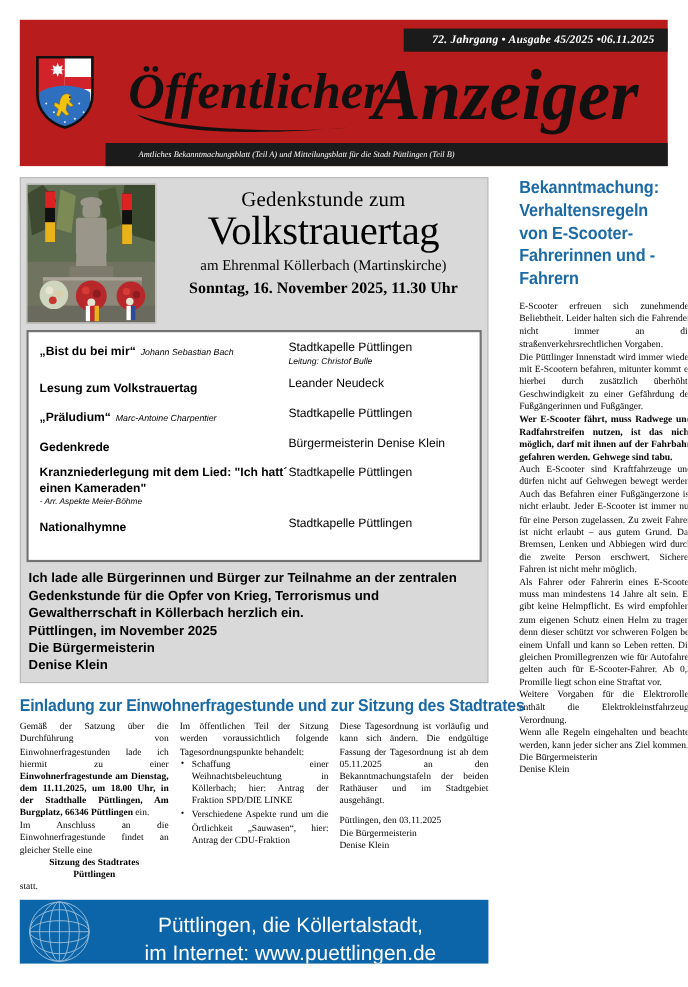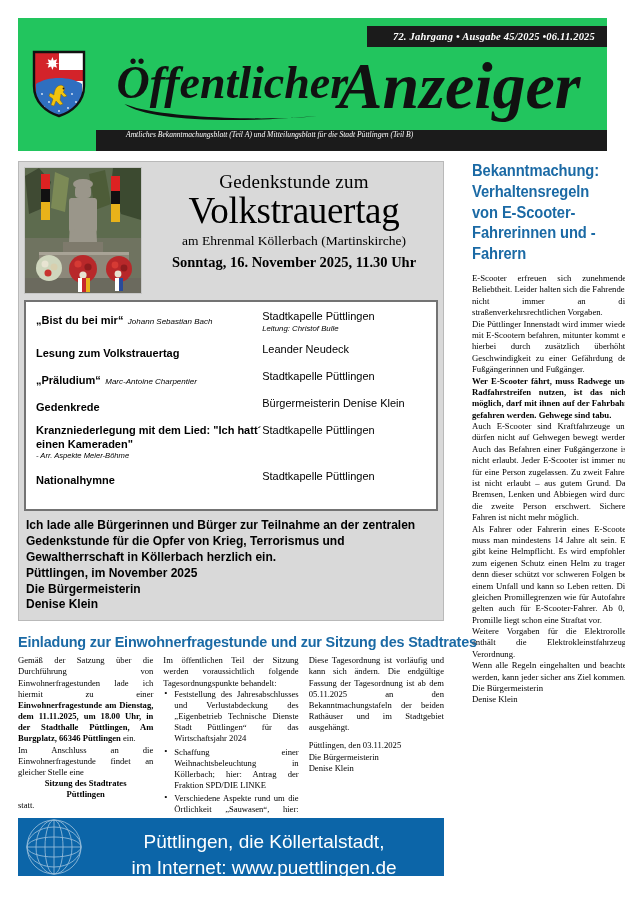--- a/index.html
+++ b/index.html
@@ -14,21 +14,21 @@
     color: #000;
     overflow: hidden;
     position: relative;
   }
 
   
   .masthead {
     position: relative;
     margin: 18px 18px 0 18px;
     height: 133px;
-    background: #22c55e;
+    background: #b91c1c;
     box-sizing: border-box;
   }
   .issue-bar {
     position: absolute;
     top: 8px;
     right: 0;
     height: 21px;
     background: #1b1b1b;
     color: #ffffff;
     font-family: "Liberation Serif", serif;
@@ -61,21 +61,21 @@
     left: 78px;
     right: 0;
     bottom: 0;
     height: 21px;
     background: #1b1b1b;
     color: #ffffff;
     font-family: "Liberation Serif", serif;
     font-style: italic;
     font-size: 7.6px;
     display: flex;
-    align-items: flex-start;
+    align-items: center;
     padding-left: 30px;
     white-space: nowrap;
   }
 
   
   .page-body {
     display: flex;
     margin: 10px 18px 0 18px;
     gap: 28px;
   }
@@ -452,21 +452,20 @@
         <p><span>Gemäß der Satzung über die Durchführung von Einwohnerfragestunden lade ich hiermit zu einer </span><span class="b">Einwohnerfragestunde am Dienstag, dem 11.11.2025, um 18.00 Uhr, in der Stadthalle Püttlingen, Am Burgplatz, 66346 Püttlingen</span><span> ein.</span></p>
         <p>Im Anschluss an die Einwohnerfragestunde findet an gleicher Stelle eine</p>
         <span class="center-b">Sitzung des Stadtrates</span>
         <span class="center-b">Püttlingen</span>
         <p>statt.</p>
       </div>
 
       <div class="c">
         <p>Im öffentlichen Teil der Sitzung werden voraussichtlich folgende Tagesordnungspunkte behandelt:</p>
         <ul class="bullets">
-          <li>Feststellung des Jahresabschlusses und Verlustabdeckung des „Eigenbetrieb Technische Dienste Stadt Püttlingen“ für das Wirtschaftsjahr 2024</li>
           <li>Schaffung einer Weihnachtsbeleuchtung in Köllerbach; hier: Antrag der Fraktion SPD/DIE LINKE</li>
           <li>Verschiedene Aspekte rund um die Örtlichkeit „Sauwasen“, hier: Antrag der CDU-Fraktion</li>
         </ul>
       </div>
 
       <div class="c">
         <p>Diese Tagesordnung ist vorläufig und kann sich ändern. Die endgültige Fassung der Tagesordnung ist ab dem 05.11.2025 an den Bekanntmachungstafeln der beiden Rathäuser und im Stadtgebiet ausgehängt.</p>
         <div class="gap"></div>
         <p>Püttlingen, den 03.11.2025</p>
         <p>Die Bürgermeisterin</p>

